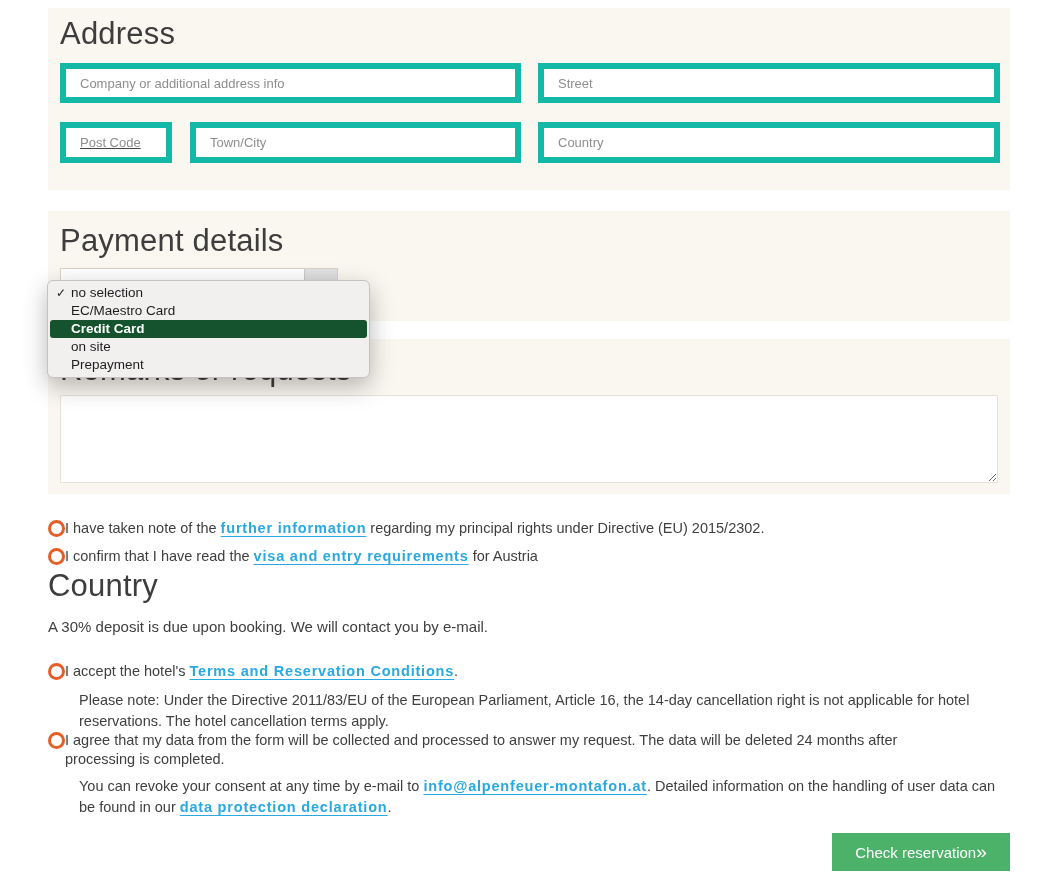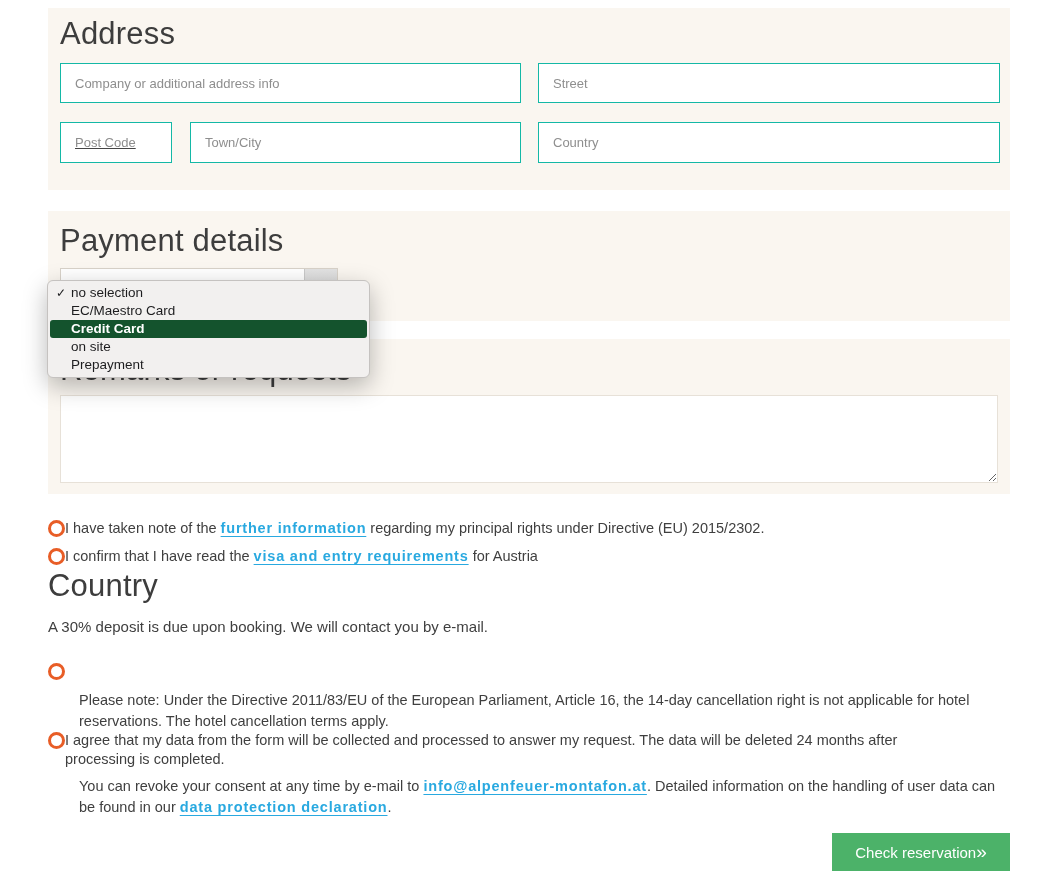--- a/index.html
+++ b/index.html
@@ -6,21 +6,21 @@
   html,body { background:#fff; }
   body { font-family:"Liberation Sans", sans-serif; }
   .page { position:relative; width:1047px; height:886px; background:#ffffff; overflow:hidden; }
 
   .section { position:absolute; background:#faf6f0; }
   .section-title { font-size:31px; font-weight:300; color:#3d3d3d; letter-spacing:0.2px; }
 
   
   .sec-address { left:48px; top:8px; width:962px; height:182px; }
   .sec-address .section-title { position:absolute; left:12px; top:8px; }
-  .tf { position:absolute; height:40px; background:#fff; border:1px solid #14b8a6; padding:0 14px;
+  .tf { position:absolute; height:40px; background:#fff; border:6px solid #14b8a6; padding:0 14px;
         font-size:13px; color:#444; font-family:"Liberation Sans", sans-serif; outline:none; }
   .tf::placeholder { color:#8e8e8e; opacity:1; }
   .tf-company { left:12px; top:55px; width:461px; }
   .tf-street  { left:490px; top:55px; width:462px; }
   .tf-post    { left:12px; top:114px; width:112px; height:41px;text-decoration:underline; }
   .tf-town    { left:142px; top:114px; width:331px; height:41px; }
   .tf-country { left:490px; top:114px; width:462px; height:41px; }
 
   
   .sec-payment { left:48px; top:211px; width:962px; height:110px; }
@@ -125,20 +125,21 @@
   <div class="consent c2">
     <span class="radio"></span>
     <span class="consent-label"><span>I confirm that I have read the </span><a class="lnk">visa and entry requirements</a><span> for Austria</span></span>
   </div>
 
   <h2 class="section-title h-deposit">Country</h2>
   <p class="deposit-text">A 30% deposit is due upon booking. We will contact you by e-mail.</p>
 
   <div class="consent c3">
     <span class="radio"></span>
+    <span class="consent-label"><span>I accept the hotel's </span><a class="lnk">Terms and Reservation Conditions</a><span>.</span></span>
   </div>
   <p class="note note3">Please note: Under the Directive 2011/83/EU of the European Parliament, Article 16, the 14-day cancellation right is not applicable for hotel reservations. The hotel cancellation terms apply.</p>
 
   <div class="consent c4">
     <span class="radio"></span>
     <span class="consent-label">I agree that my data from the form will be collected and processed to answer my request. The data will be deleted 24 months after processing is completed.</span>
   </div>
   <p class="note note4"><span>You can revoke your consent at any time by e-mail to </span><a class="lnk">info@alpenfeuer-montafon.at</a><span>. Detailed information on the handling of user data can be found in our </span><a class="lnk">data protection declaration</a><span>.</span></p>
 
   <button class="submit-btn">

